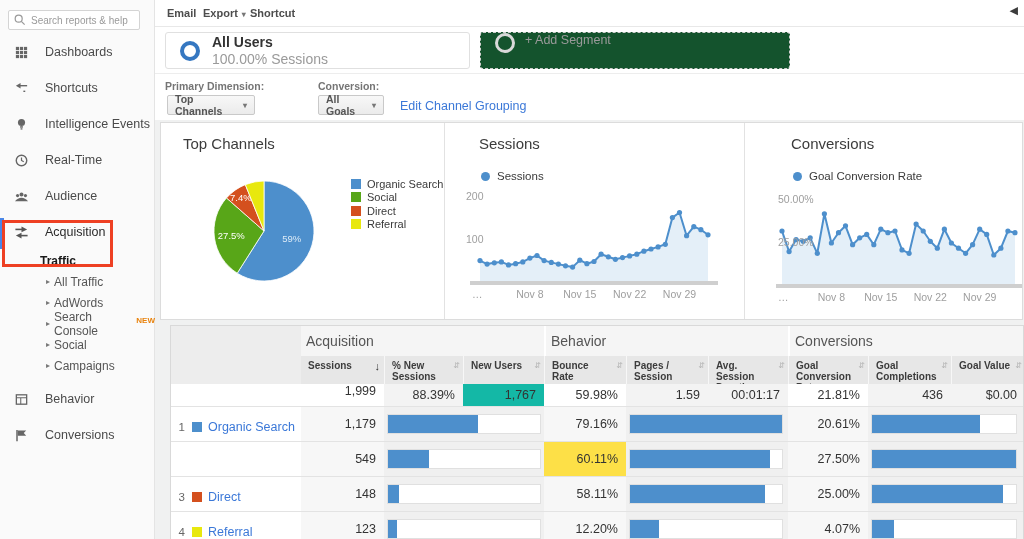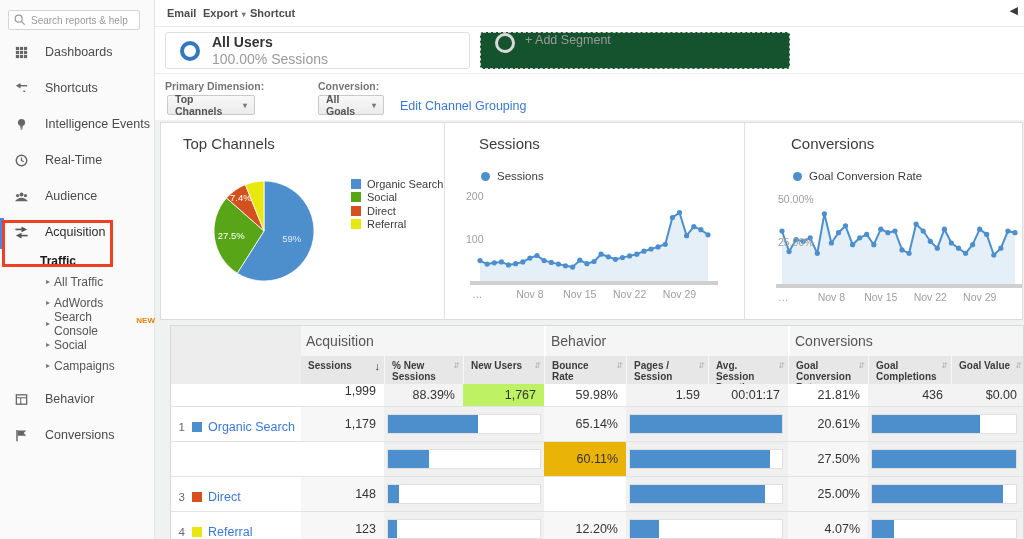--- a/index.html
+++ b/index.html
@@ -377,62 +377,64 @@
         <div class="tcell subhd" style="left: 292px; top: 30px; width: 81px; height: 28px; border-left: 1px solid rgb(247, 247, 247);"><span>New Users</span><span class="sort-faint">⇵</span></div>
         <div class="tcell subhd" style="left: 373px; top: 30px; width: 82px; height: 28px; border-left: 1px solid rgb(247, 247, 247);"><span>Bounce Rate</span><span class="sort-faint">⇵</span></div>
         <div class="tcell subhd" style="left: 455px; top: 30px; width: 82px; height: 28px; border-left: 1px solid rgb(247, 247, 247);"><span>Pages / Session</span><span class="sort-faint">⇵</span></div>
         <div class="tcell subhd" style="left: 537px; top: 30px; width: 80px; height: 28px; border-left: 1px solid rgb(247, 247, 247);"><span>Avg. Session Duration</span><span class="sort-faint">⇵</span></div>
         <div class="tcell subhd" style="left: 617px; top: 30px; width: 80px; height: 28px; border-left: 1px solid rgb(247, 247, 247);"><span>Goal Conversion Rate</span><span class="sort-faint">⇵</span></div>
         <div class="tcell subhd" style="left: 697px; top: 30px; width: 83px; height: 28px; border-left: 1px solid rgb(247, 247, 247);"><span>Goal Completions</span><span class="sort-faint">⇵</span></div>
         <div class="tcell subhd" style="left: 780px; top: 30px; width: 74px; height: 28px; border-left: 1px solid rgb(247, 247, 247);"><span>Goal Value</span><span class="sort-faint">⇵</span></div>
         <div class="tcell" style="left: 0px; top: 58px; width: 130px; height: 23px; background: rgb(255, 255, 255);"></div>
         <div class="tcell num" style="left: 130px; top: 58px; width: 83px; height: 23px; background: rgb(255, 255, 255); padding-top: 0;">1,999</div>
         <div class="tcell num" style="left: 213px; top: 58px; width: 79px; height: 23px; background: rgb(243, 243, 243); padding-top: 4px;">88.39%</div>
-        <div class="tcell num" style="left: 292px; top: 58px; width: 81px; height: 23px; background: #bef264; padding-top: 4px;">1,767</div>
+        <div class="tcell num" style="left: 292px; top: 58px; width: 81px; height: 23px; background: #14b8a6; padding-top: 4px;">1,767</div>
         <div class="tcell num" style="left: 373px; top: 58px; width: 82px; height: 23px; background: rgb(255, 255, 255); padding-top: 4px;">59.98%</div>
         <div class="tcell num" style="left: 455px; top: 58px; width: 82px; height: 23px; background: rgb(243, 243, 243); padding-top: 4px;">1.59</div>
         <div class="tcell num" style="left: 537px; top: 58px; width: 80px; height: 23px; background: rgb(243, 243, 243); padding-top: 4px;">00:01:17</div>
         <div class="tcell num" style="left: 617px; top: 58px; width: 80px; height: 23px; background: rgb(255, 255, 255); padding-top: 4px;">21.81%</div>
         <div class="tcell num" style="left: 697px; top: 58px; width: 83px; height: 23px; background: rgb(243, 243, 243); padding-top: 4px;">436</div>
         <div class="tcell num" style="left: 780px; top: 58px; width: 74px; height: 23px; background: rgb(243, 243, 243); padding-top: 4px;">$0.00</div>
         <div class="rowline" style="top: 80px;"></div>
         <div class="tcell" style="left: 0px; top: 81px; width: 130px; height: 34px; background: rgb(255, 255, 255); padding-top: 10px;"><span class="rank">1</span><span class="swatch" style="background: rgb(77, 143, 204);"></span><span class="rowlink">Organic Search</span></div>
         <div class="tcell num" style="left: 130px; top: 81px; width: 83px; height: 34px; background: rgb(247, 247, 247); padding-top: 10px;">1,179</div>
-        <div class="tcell num" style="left: 373px; top: 81px; width: 82px; height: 34px; background: rgb(247, 247, 247); padding-top: 10px;">65.14%</div>
+        <div class="tcell num" style="left: 373px; top: 81px; width: 82px; height: 34px; background: rgb(247, 247, 247); padding-top: 10px;">79.16%</div>
         <div class="tcell num" style="left: 617px; top: 81px; width: 80px; height: 34px; background: rgb(247, 247, 247); padding-top: 10px;">20.61%</div>
         <div class="tcell" style="left: 213px; top: 81px; width: 160px; height: 34px; background: rgb(240, 240, 240);"></div>
         <div class="tcell" style="left: 455px; top: 81px; width: 162px; height: 34px; background: rgb(240, 240, 240);"></div>
         <div class="tcell" style="left: 697px; top: 81px; width: 157px; height: 34px; background: rgb(240, 240, 240);"></div>
         <div class="barbox" style="left: 216px; top: 88px; width: 154px;">
           <div class="barfill" style="background: rgb(77, 143, 204); width: 59%;"></div>
         </div>
         <div class="barbox" style="left: 458px; top: 88px; width: 154px;">
           <div class="barfill" style="background: rgb(77, 143, 204); width: 100%;"></div>
         </div>
         <div class="barbox" style="left: 700px; top: 88px; width: 146px;">
           <div class="barfill" style="background: rgb(77, 143, 204); width: 75%;"></div>
         </div>
         <div class="rowline" style="top: 115px;"></div>
-        <div class="tcell num" style="left: 373px; top: 116px; width: 82px; height: 34px; background: #eab308; padding-top: 10px;">60.11%</div>
+        <div class="tcell num" style="left: 130px; top: 116px; width: 83px; height: 34px; background: rgb(247, 247, 247); padding-top: 10px;">549</div>
+        <div class="tcell num" style="left: 373px; top: 116px; width: 82px; height: 34px; background: #fde047; padding-top: 10px;">60.11%</div>
         <div class="tcell num" style="left: 617px; top: 116px; width: 80px; height: 34px; background: rgb(247, 247, 247); padding-top: 10px;">27.50%</div>
         <div class="tcell" style="left: 213px; top: 116px; width: 160px; height: 34px; background: rgb(240, 240, 240);"></div>
         <div class="tcell" style="left: 455px; top: 116px; width: 162px; height: 34px; background: rgb(240, 240, 240);"></div>
         <div class="tcell" style="left: 697px; top: 116px; width: 157px; height: 34px; background: rgb(240, 240, 240);"></div>
         <div class="barbox" style="left: 216px; top: 123px; width: 154px;">
           <div class="barfill" style="background: rgb(77, 143, 204); width: 27%;"></div>
         </div>
         <div class="barbox" style="left: 458px; top: 123px; width: 154px;">
           <div class="barfill" style="background: rgb(77, 143, 204); width: 92%;"></div>
         </div>
         <div class="barbox" style="left: 700px; top: 123px; width: 146px;">
           <div class="barfill" style="background: rgb(77, 143, 204); width: 100%;"></div>
         </div>
         <div class="rowline" style="top: 150px;"></div>
         <div class="tcell" style="left: 0px; top: 151px; width: 130px; height: 34px; background: rgb(255, 255, 255); padding-top: 10px;"><span class="rank">3</span><span class="swatch" style="background: rgb(212, 80, 30);"></span><span class="rowlink">Direct</span></div>
         <div class="tcell num" style="left: 130px; top: 151px; width: 83px; height: 34px; background: rgb(247, 247, 247); padding-top: 10px;">148</div>
+        <div class="tcell num" style="left: 373px; top: 151px; width: 82px; height: 34px; background: rgb(247, 247, 247); padding-top: 10px;">58.11%</div>
         <div class="tcell num" style="left: 617px; top: 151px; width: 80px; height: 34px; background: rgb(247, 247, 247); padding-top: 10px;">25.00%</div>
         <div class="tcell" style="left: 213px; top: 151px; width: 160px; height: 34px; background: rgb(240, 240, 240);"></div>
         <div class="tcell" style="left: 455px; top: 151px; width: 162px; height: 34px; background: rgb(240, 240, 240);"></div>
         <div class="tcell" style="left: 697px; top: 151px; width: 157px; height: 34px; background: rgb(240, 240, 240);"></div>
         <div class="barbox" style="left: 216px; top: 158px; width: 154px;">
           <div class="barfill" style="background: rgb(77, 143, 204); width: 7%;"></div>
         </div>
         <div class="barbox" style="left: 458px; top: 158px; width: 154px;">
           <div class="barfill" style="background: rgb(77, 143, 204); width: 89%;"></div>
         </div>

